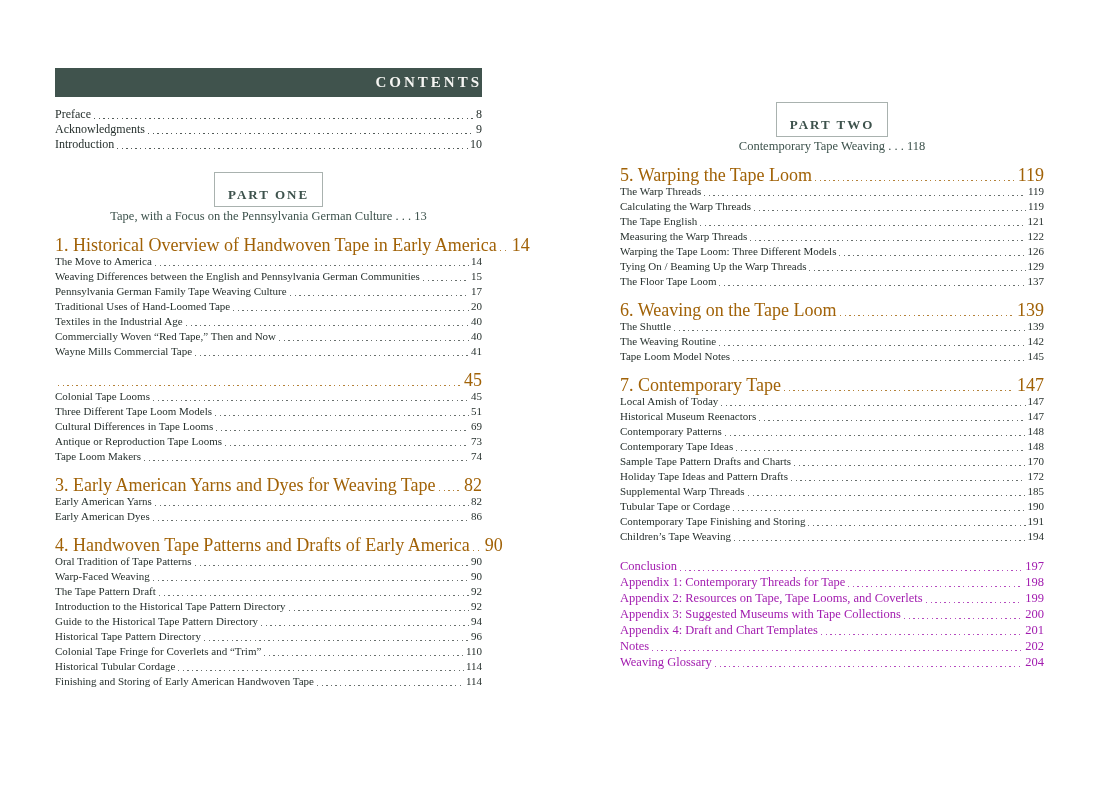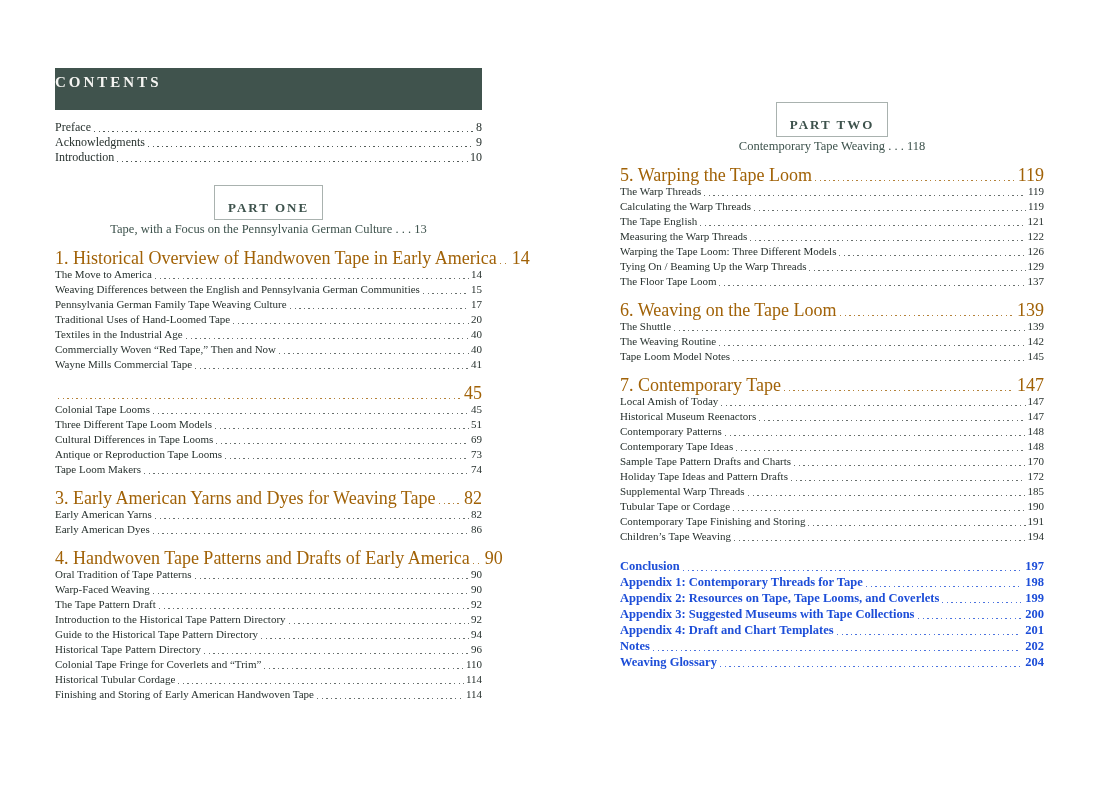--- a/index.html
+++ b/index.html
@@ -6,21 +6,21 @@
   body {
     width:1100px; height:786px; background:#ffffff; position:relative; overflow:hidden;
     font-family:"Liberation Serif","DejaVu Serif",serif;
     -webkit-font-smoothing:antialiased;
   }
   .col { position:absolute; }
   .col-left  { left:55px;  top:68px;  width:427px; }
   .col-right { left:620px; top:102px; width:424px; }
 
   .contents-bar {
-    height:42px; background:#40534d; color:#f5f5f2; text-align:left;
+    height:29px; background:#40534d; color:#f5f5f2; text-align:right;
     line-height:29px; font-size:15px; font-weight:700; letter-spacing:3px;
   }
 
   #front-matter { margin-top:10px; }
   .front-row { font-size:12px; line-height:15px; color:#27312e; }
 
   .part-block { text-align:center; margin-top:20px; }
   .col-right .part-block { margin-top:0; }
   .part-badge {
     display:inline-block; border:1px solid #a9b2af; padding:13px 13px 3px;
@@ -38,21 +38,21 @@
     background-image:repeating-linear-gradient(to right, currentColor 0 1.4px, transparent 1.4px 4.6px);
   }
   .toc-row .p { white-space:nowrap; }
 
   .chapter { font-size:18px; line-height:17px; font-weight:400; color:#a16207; }
   .chapter .p { margin-left:2px; }
   .entry { font-size:11px; line-height:15px; color:#27312e; }
   .entry .lead { opacity:.7; }
 
   #back-matter { margin-top:14px; }
-  .back-row { font-size:12.5px; line-height:16px; font-weight:700; color:#1d4ed8; }
+  .back-row { font-size:12.5px; line-height:16px; font-weight:400; color:#a21caf; }
   .back-row .p { margin-left:2px; }
 </style>
 </head>
 <body>
 
 <div>
 
   <div class="col col-left">
     <div class="contents-bar">
       <span>CONTENTS</span>

